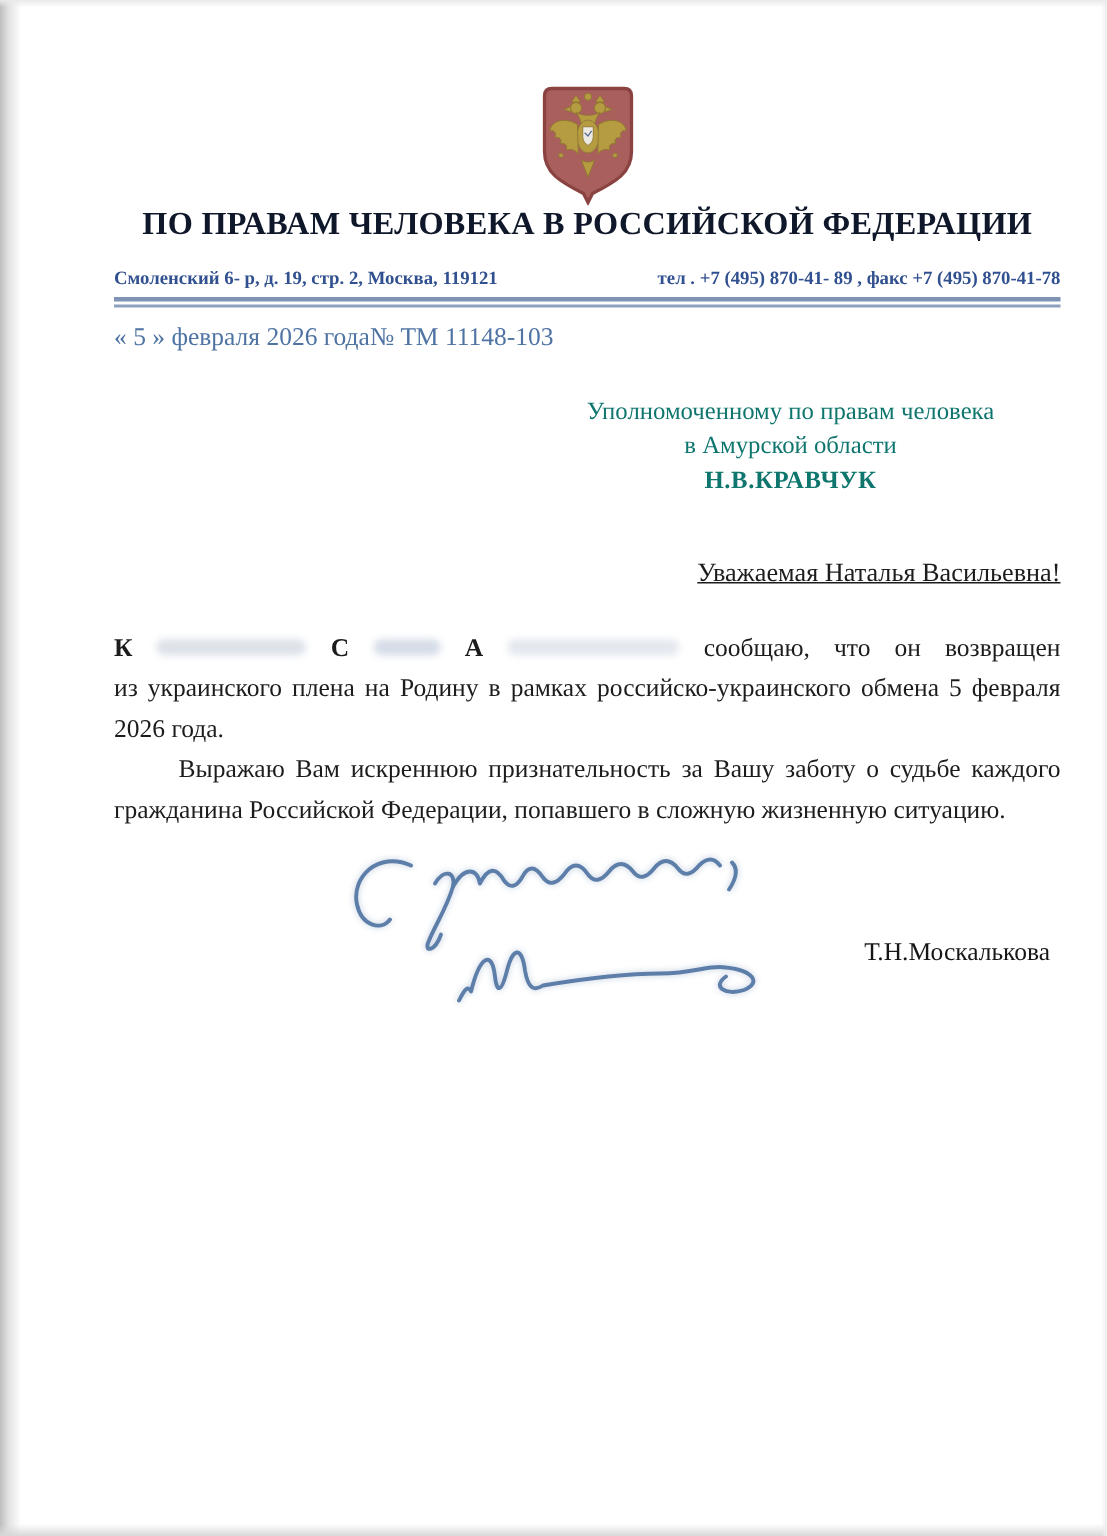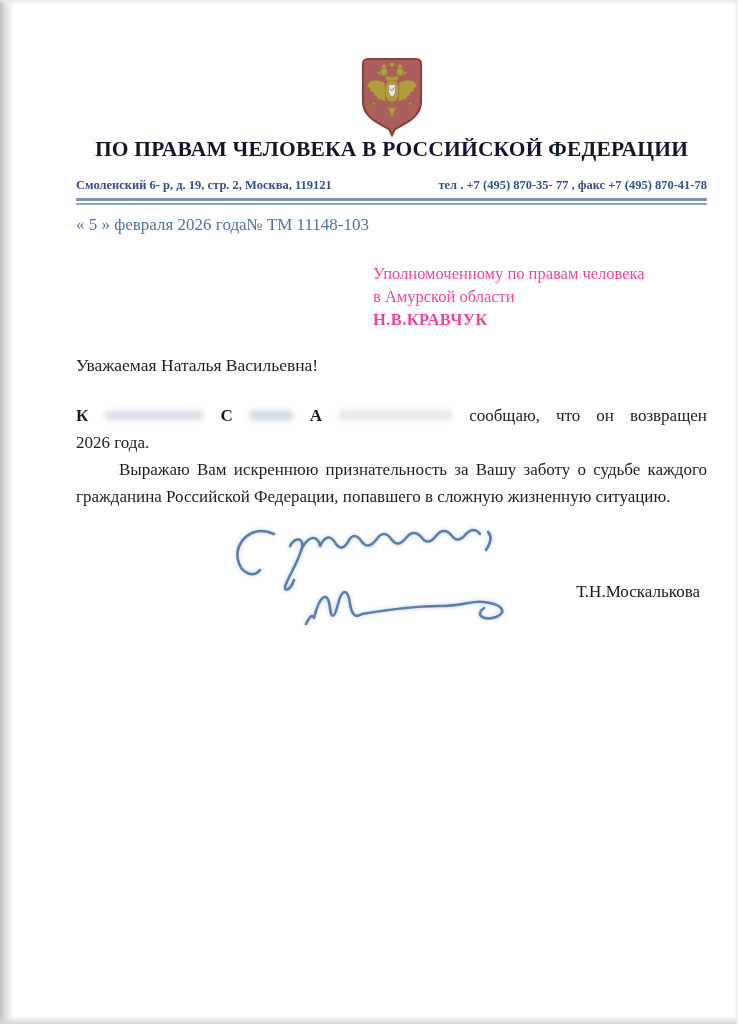--- a/index.html
+++ b/index.html
@@ -30,24 +30,24 @@
     color:#31508f;font-weight:bold;font-size:12.5px;}
 
   .rule{margin-top:5px;}
   .rule-top{height:3px;background:#7f94b4;}
   .rule-bot{height:1.5px;background:#8da0bd;margin-top:2px;}
 
   .meta-row{margin-top:10px;display:flex;justify-content:flex-start;
     color:#4f73a3;font-size:17px;}
 
   .recipient{margin-top:27px;margin-left:auto;margin-right:26px;width:308px;
-    text-align:left;font-size:16.5px;line-height:23px;color:#ec4899;}
+    text-align:center;font-size:16.5px;line-height:23px;color:#0f766e;}
   .recipient-name{font-weight:bold;letter-spacing:.4px;}
 
-  .salutation{margin-top:24px;text-align:left;font-size:17.5px;}
+  .salutation{margin-top:40px;text-align:right;font-size:17.5px;text-decoration:underline;}
 
   .para{margin-top:26px;font-size:17px;}
   .line{line-height:27px;}
   .just{text-align:justify;text-align-last:justify;}
   .indent{text-indent:43px;}
 
   .redline{display:flex;justify-content:space-between;align-items:baseline;}
   .redline .b{font-weight:bold;}
   .smudge{align-self:center;height:11px;border-radius:6px;filter:blur(2.5px);}
   .s1{width:100px;background:#dde2e9;}
@@ -87,21 +87,21 @@
       <circle cx="49" cy="46.5" r="1.5"></circle>
     </g>
     <path d="M27.5,27.5 h7 v6.5 c0,3 -1.5,4.6 -3.5,6 c-2,-1.4 -3.5,-3 -3.5,-6 z" fill="#ece9e4" stroke="#8f7630" stroke-width="0.6"></path>
     <path d="M28.8,31.5 l2.2,2.2 l2.4,-3.4" fill="none" stroke="#5a6d94" stroke-width="0.9"></path>
   </svg>
 
   <div class="title2">ПО ПРАВАМ ЧЕЛОВЕКА В РОССИЙСКОЙ ФЕДЕРАЦИИ</div>
 
   <div class="contact-row">
     <span>Смоленский 6- р, д. 19, стр. 2, Москва, 119121</span>
-    <span>тел . +7  (495) 870-35- 77 , факс +7 (495) 870-41-78</span>
+    <span>тел . +7  (495) 870-41- 89 , факс +7 (495) 870-41-78</span>
   </div>
 
   <div class="rule">
     <div class="rule-top"></div>
     <div class="rule-bot"></div>
   </div>
 
   <div class="meta-row">
     <span>« 5 » февраля 2026 года</span>
     <span>№ ТМ 11148-103</span>
@@ -123,20 +123,21 @@
       <span class="b">С</span>
       <span class="smudge s2"></span>
       <span class="b">А</span>
       <span class="smudge s3"></span>
       <span>сообщаю,</span>
       <span>что</span>
       <span>он</span>
       <span>возвращен</span>
     </div>
 
+    <div class="line just">из украинского плена на Родину в рамках российско-украинского обмена 5 февраля</div>
     <div class="line">2026 года.</div>
     <div class="line just indent">Выражаю Вам искреннюю признательность за Вашу заботу о судьбе каждого</div>
     <div class="line">гражданина Российской Федерации, попавшего в сложную жизненную ситуацию.</div>
   </div>
 
   <div class="sigrow">
     <svg class="sig" viewBox="0 0 300 125" xmlns="http://www.w3.org/2000/svg">
       <g fill="none" stroke="#4e73a2" stroke-width="3" stroke-linecap="round" stroke-linejoin="round" opacity="0.32" style="filter:blur(2.2px)">
         <path d="M48,18 C26,8 8,26 12,44 C15,58 28,62 34,54"></path>
         <path d="M64,30 C70,20 78,22 76,32 C72,46 64,58 60,68 C56,76 64,76 68,64"></path>

